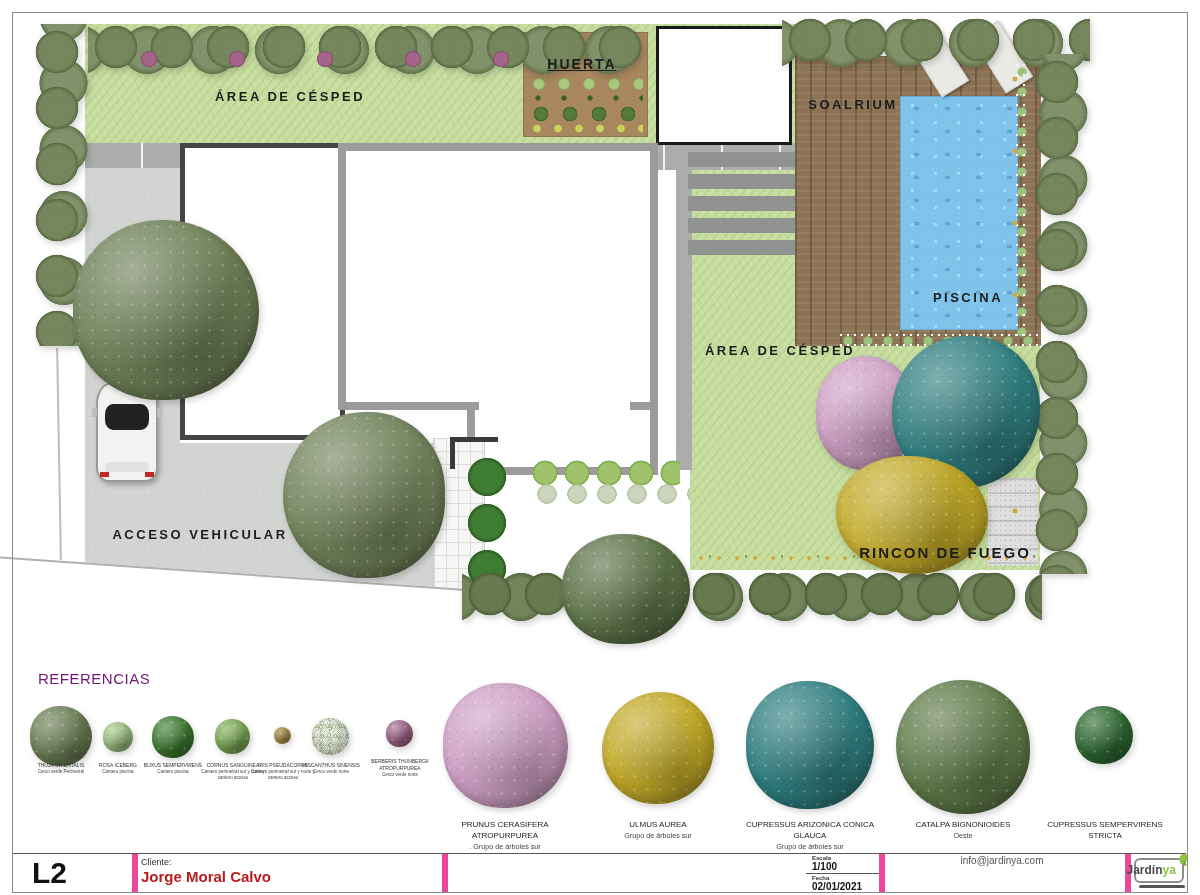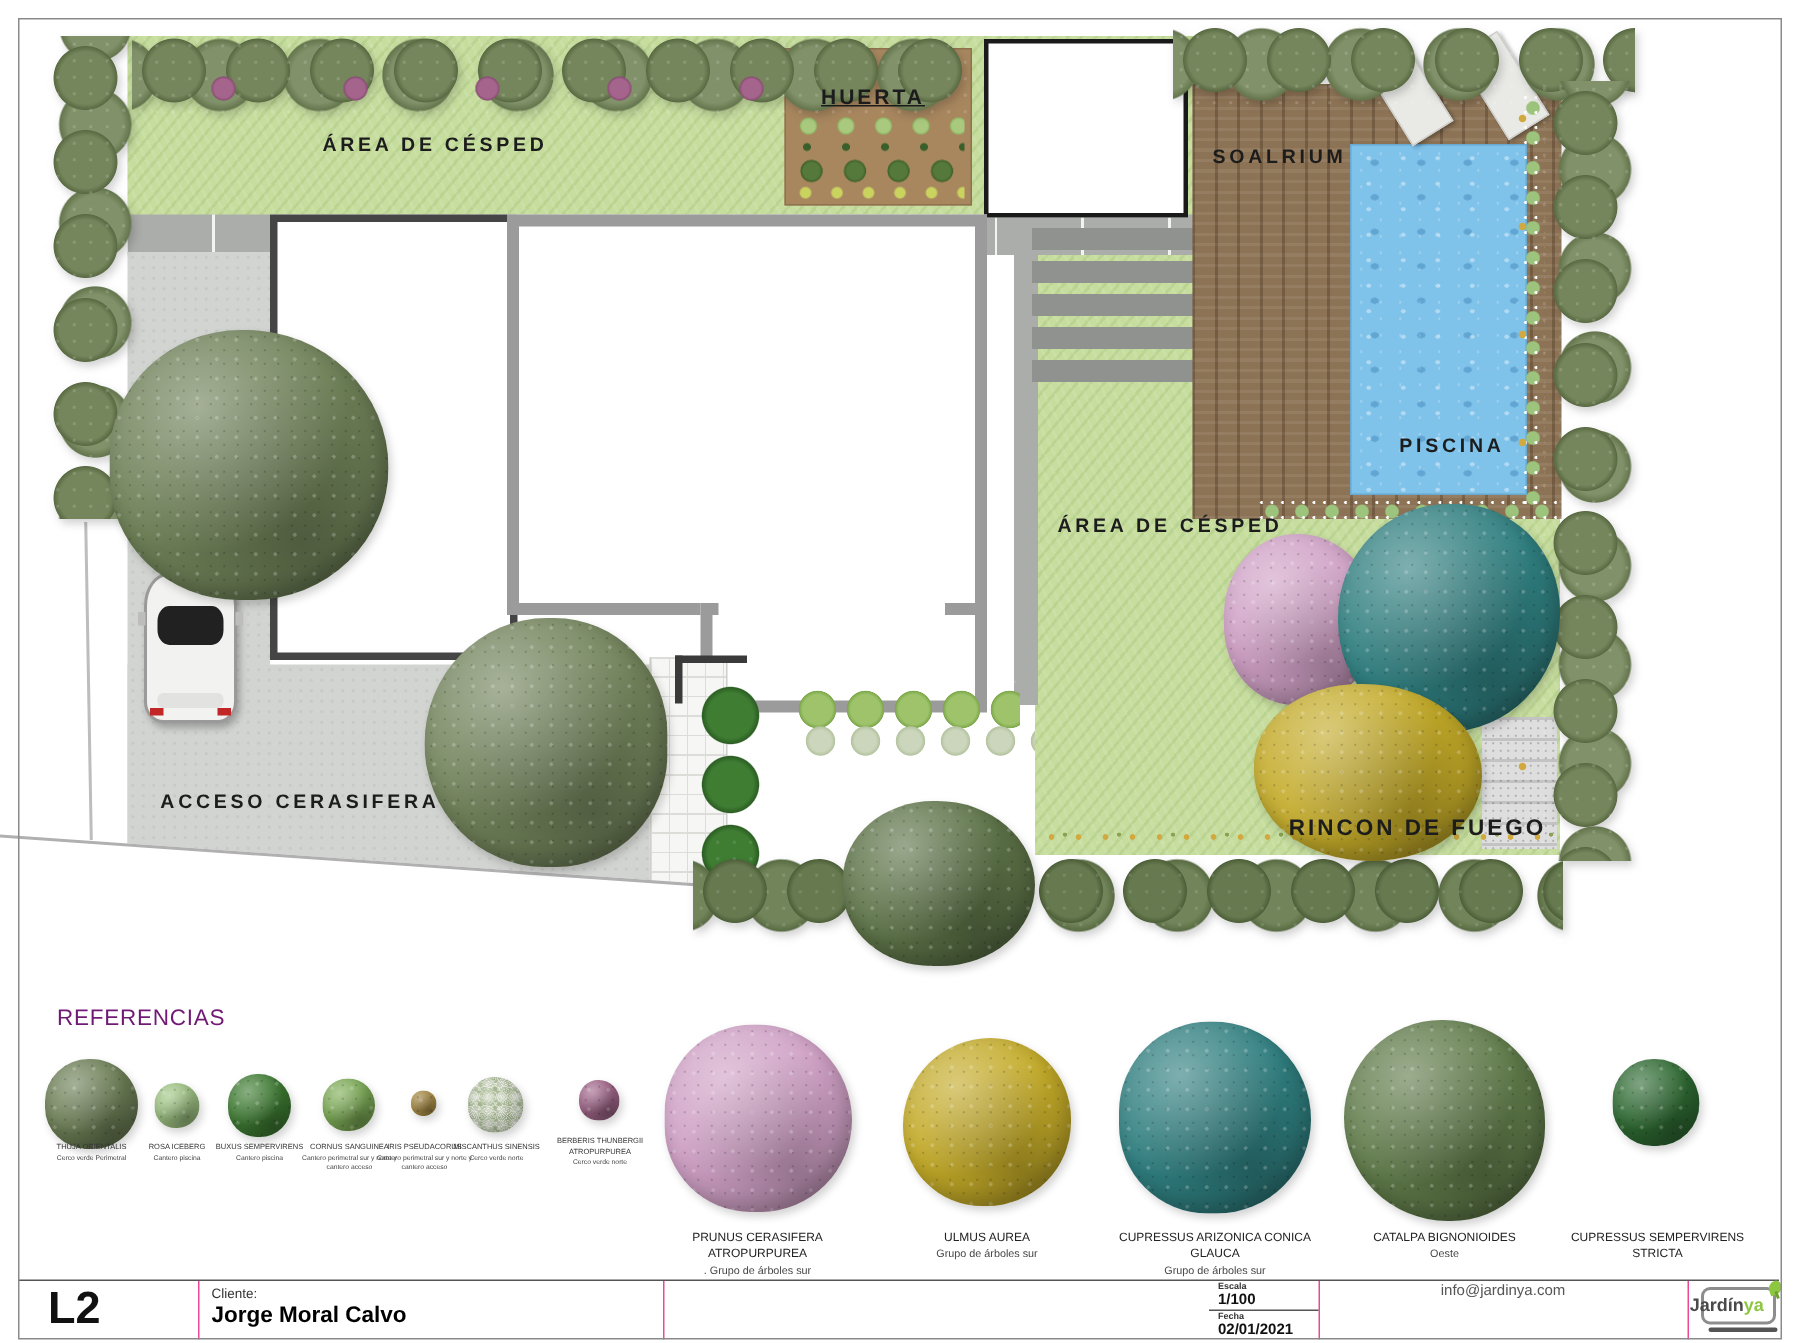--- a/index.html
+++ b/index.html
@@ -117,25 +117,25 @@
   
   .ref-title{position:absolute;font-size:15px;letter-spacing:.5px;color:#701a75;}
   .ref-small-label{position:absolute;width:96px;text-align:center;font-size:5px;color:#333;transform:translateX(-50%);line-height:1.4;}
   .ref-large-label{position:absolute;width:170px;text-align:center;font-size:8px;color:#222;transform:translateX(-50%);line-height:1.35;}
   .ref-name{display:block;}
   .ref-loc{display:block;font-size:90%;color:#444;}
   .miscan{background-image:repeating-conic-gradient(from 0deg, rgba(255,255,255,.65) 0 4deg, rgba(120,140,100,.25) 4deg 12deg), radial-gradient(circle at 50% 50%, #eef2e6 25%, #cdd8bd 60%, #b4c49e 78%) !important;}
 
   
   .tblock{position:absolute;left:12px;top:853px;width:1174px;height:39px;background:#fff;border-top:1px solid #555;}
-  .tcell{position:absolute;top:0;height:100%;border-right:1px solid #ec4899;}
+  .tcell{position:absolute;top:0;height:100%;border-right:6px solid #ec4899;}
   .tcell.last{border-right:none;}
   .sheetcode{font-size:30px;font-weight:700;color:#111;line-height:38px;padding-left:20px;}
   .tlabel{position:absolute;left:9px;top:3px;font-size:9px;color:#333;}
-  .tvalue{position:absolute;left:9px;top:14px;font-size:15px;font-weight:700;color:#000000;white-space:nowrap;}
+  .tvalue{position:absolute;left:9px;top:14px;font-size:15px;font-weight:700;color:#b91c1c;white-space:nowrap;}
   .half{position:absolute;left:0;right:0;height:19px;}
   .half.bot{top:19px;border-top:1px solid #555;}
   .mini-label{position:absolute;left:6px;top:1px;font-size:6px;font-weight:700;color:#333;}
   .mini-value{position:absolute;left:6px;top:7px;font-size:10px;font-weight:700;color:#111;}
   .webcell{text-align:center;color:#555;}
   .site{font-size:16px;margin-top:4px;}
   .mail{font-size:10px;margin-top:1px;}
   .logo{position:relative;width:58px;height:30px;margin:4px auto 0;}
   .logo-screen{position:absolute;right:1px;top:0;width:46px;height:21px;border:2px solid #8d8d8d;border-radius:6px;}
   .logo-text{position:absolute;left:0;top:5px;font-size:12px;font-weight:700;color:#4a4a4a;white-space:nowrap;}
@@ -216,21 +216,21 @@
     <div class="tree" style="left:562px;top:534px;width:128px;height:110px;background-color:#5c7247;"></div>
     <div class="tree" style="left:816px;top:356px;width:102px;height:114px;background-color:#cfa0c5;"></div>
     <div class="tree" style="left:892px;top:336px;width:148px;height:152px;background-color:#2f7e7f;border-radius:50% 47% 52% 49%;"></div>
     <div class="tree" style="left:836px;top:456px;width:152px;height:118px;background-color:#c3aa28;border-radius:47% 53% 49% 52%;"></div>
 
     <div class="plabel" style="left:290px;top:96px;">ÁREA DE CÉSPED</div>
     <div class="plabel" style="left:582px;top:64px;font-size:14px;letter-spacing:2px;text-decoration:underline;">HUERTA</div>
     <div class="plabel" style="left:853px;top:104px;">SOALRIUM</div>
     <div class="plabel" style="left:968px;top:297px;">PISCINA</div>
     <div class="plabel" style="left:780px;top:350px;">ÁREA DE CÉSPED</div>
-    <div class="plabel" style="left:200px;top:534px;">ACCESO CERASIFERA</div>
+    <div class="plabel" style="left:200px;top:534px;">ACCESO VEHICULAR</div>
     <div class="plabel" style="left:945px;top:552px;font-size:15px;letter-spacing:2px;">RINCON DE FUEGO</div>
   </div>
 
   <div class="abs" style="left:0;top:650px;width:1200px;height:200px;">
     <div class="ref-title" style="left:38px;top:20px;">REFERENCIAS</div>
 
     <div class="tree" style="left:30px;top:56px;width:62px;height:60px;background-color:#6d7f56;"></div>
     <div class="tree" style="left:103px;top:72px;width:30px;height:30px;background-color:#a3c887;"></div>
     <div class="tree" style="left:152px;top:66px;width:42px;height:42px;background-color:#3f7d33;"></div>
     <div class="tree" style="left:215px;top:69px;width:35px;height:35px;background-color:#7fae58;"></div>

